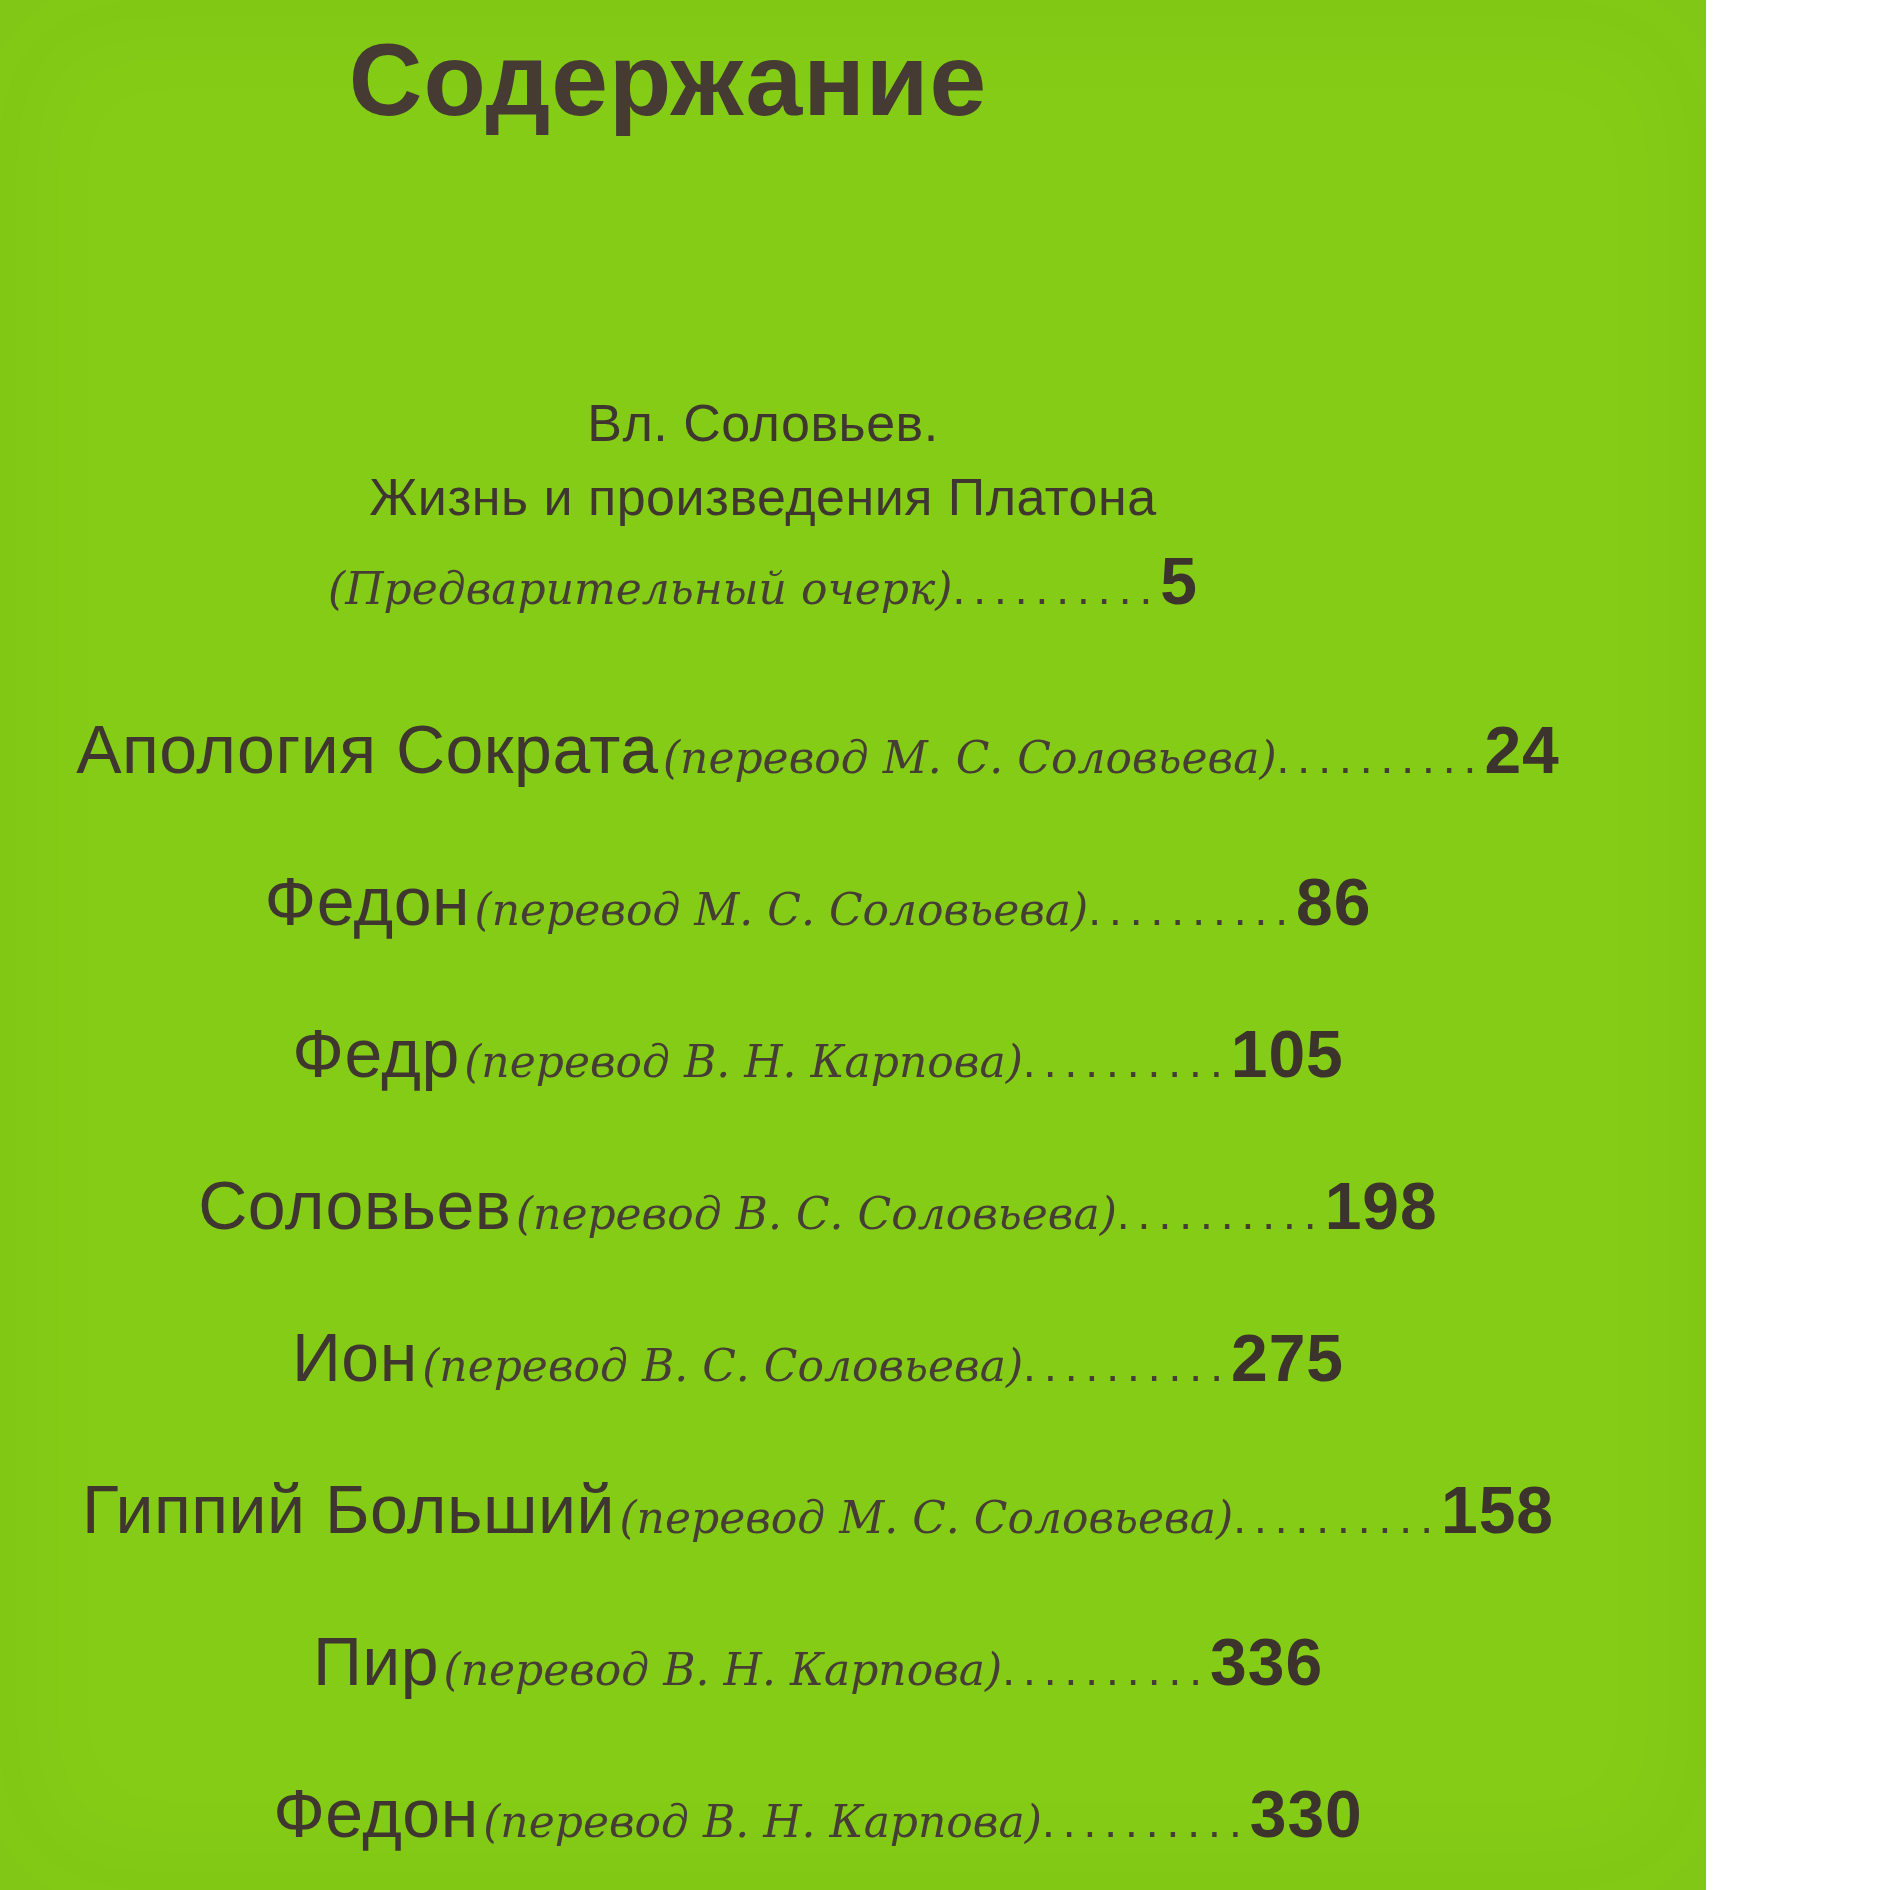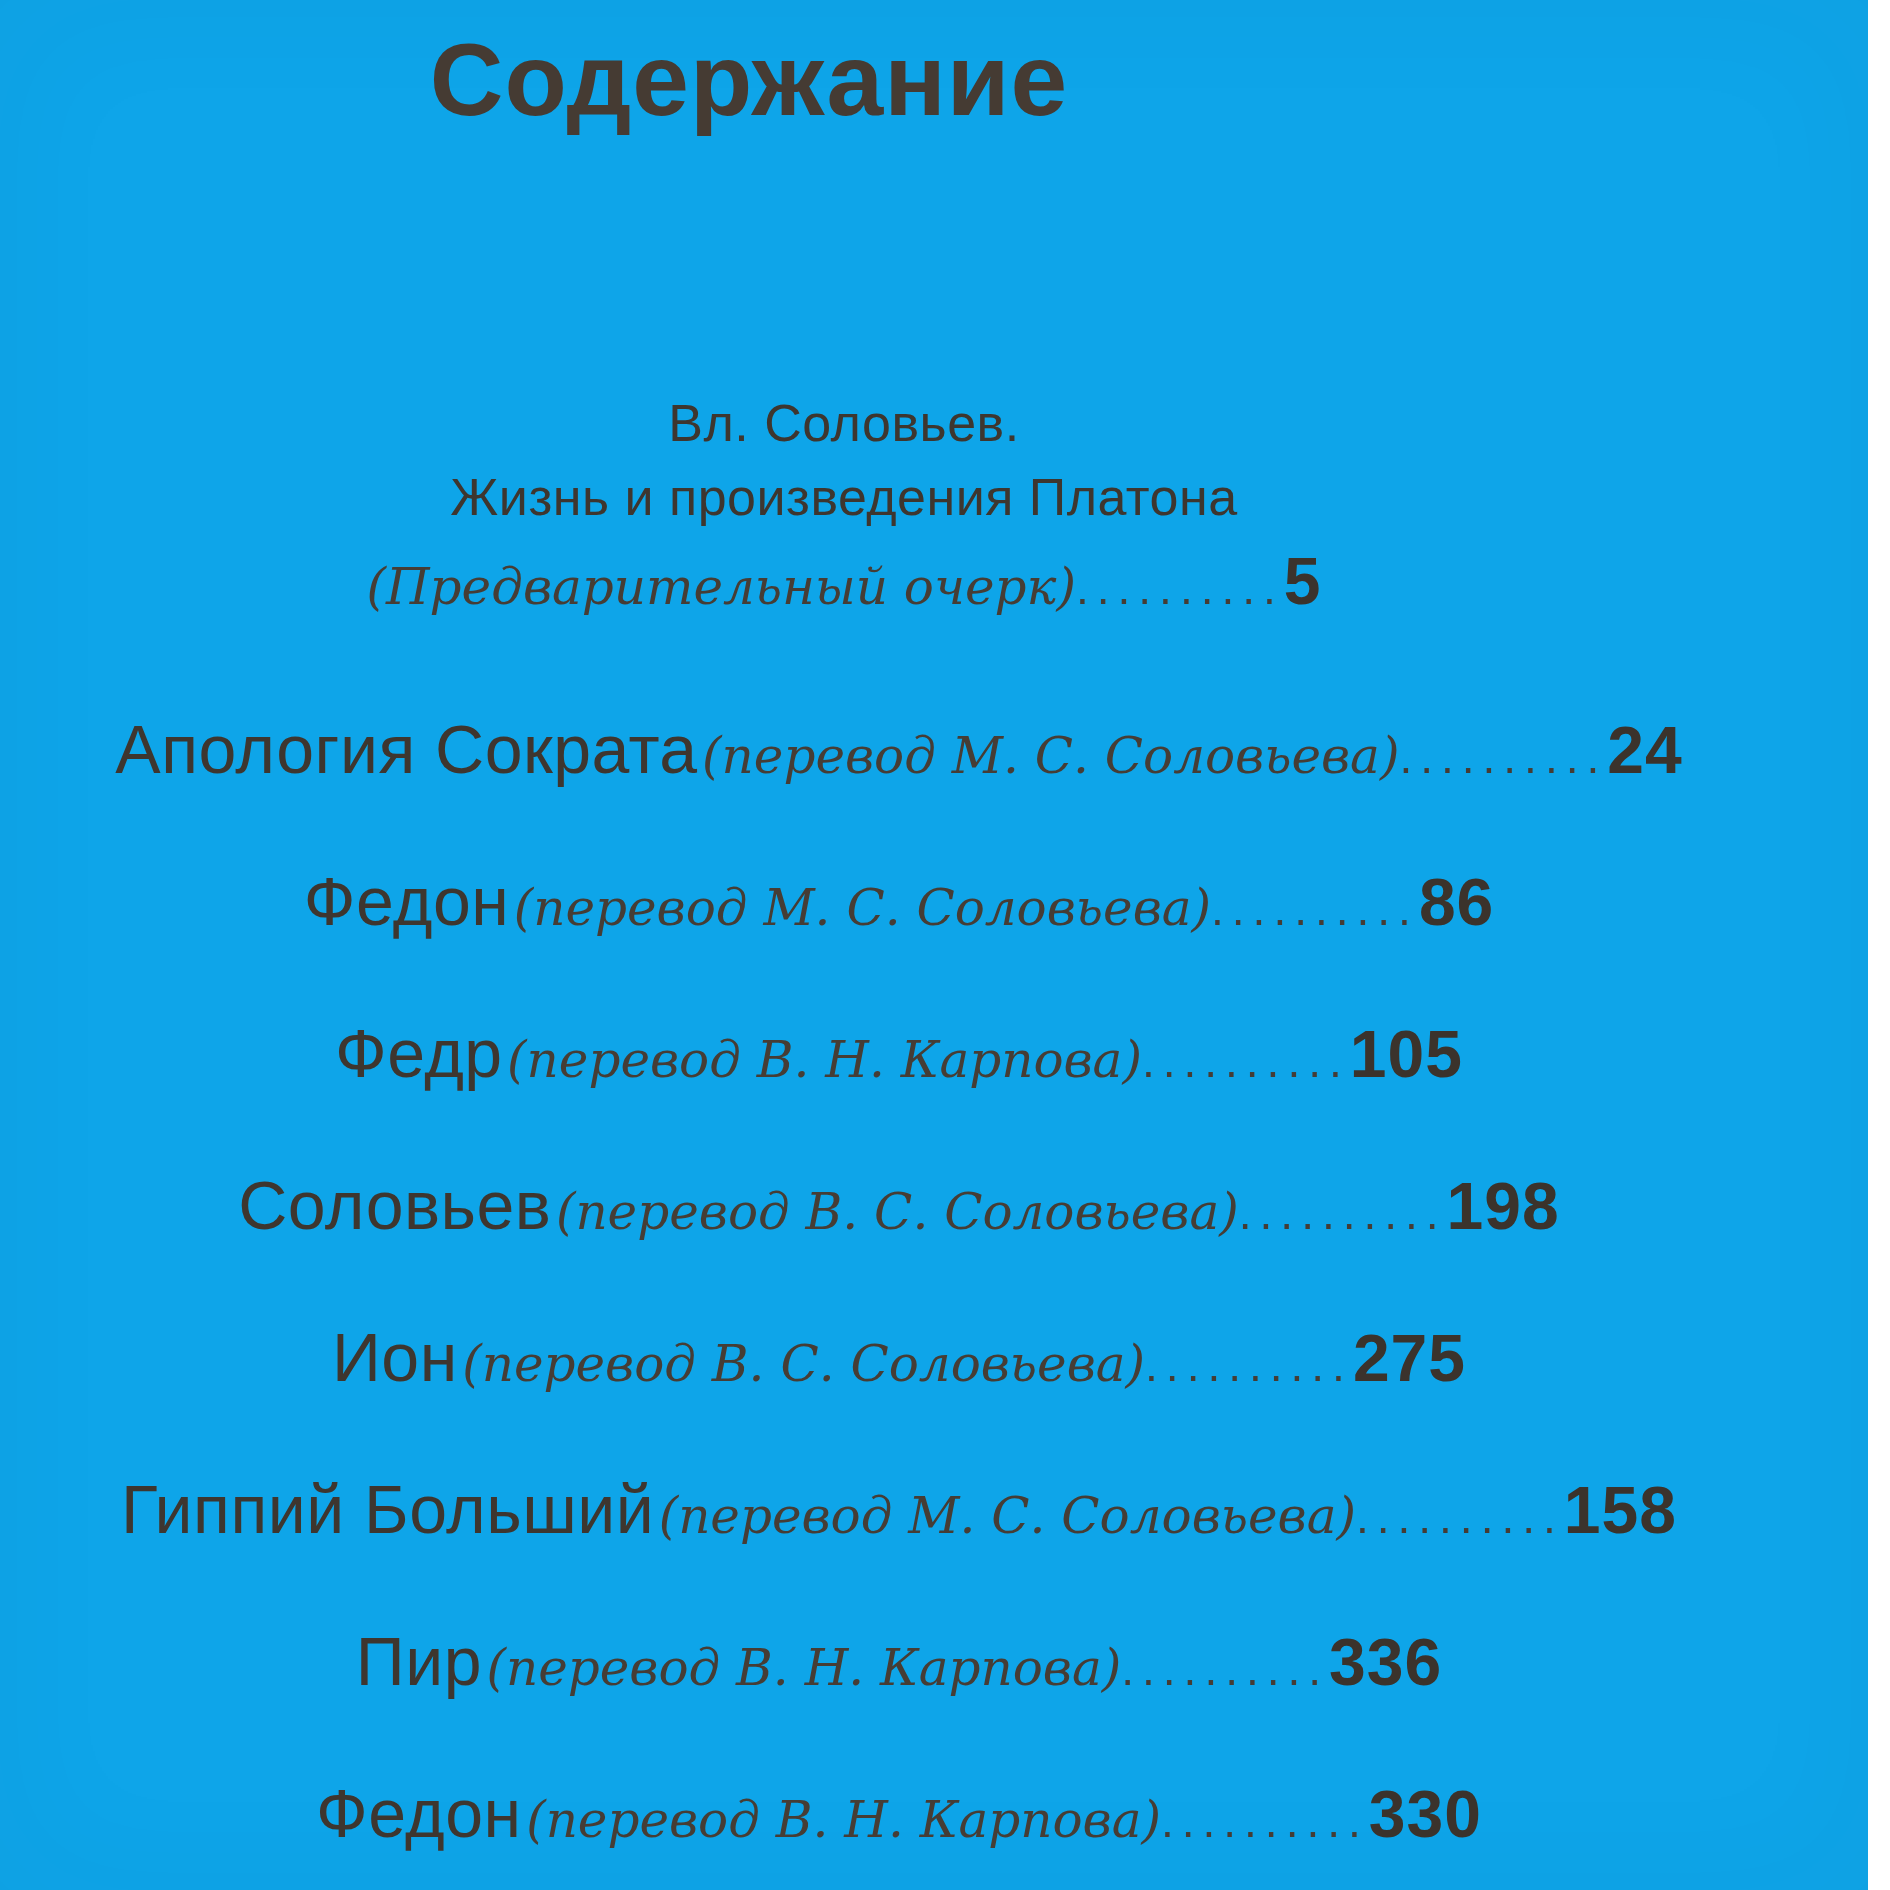--- a/index.html
+++ b/index.html
@@ -8,23 +8,23 @@
   }
   body {
     width: 1890px;
     height: 1890px;
     background: #ffffff;
     overflow: hidden;
     font-family: "Liberation Sans", sans-serif;
   }
   .page {
     position: relative;
-    width: 1868px;
+    width: 1706px;
     height: 1890px;
-    background: #0ea5e9;
+    background: #84cc16;
     box-shadow: inset 0 0 140px rgba(60,50,40,0.04);
     color: #3e362f;
   }
   .toc-title {
     position: relative;
     left: -185px;
     margin: 0;
     padding-top: 22px;
     text-align: center;
     font-size: 102px;
@@ -41,21 +41,21 @@
   }
   .header-line-sans {
     font-size: 52px;
     font-weight: 500;
     color: #3e362f;
     letter-spacing: 0.5px;
   }
   .italic-serif {
     font-family: "DejaVu Serif", serif;
     font-style: italic;
-    font-size: 50px;
+    font-size: 44px;
     color: #463d35;
   }
   .dots {
     font-family: "Liberation Sans", sans-serif;
     font-style: normal;
     font-size: 46px;
     letter-spacing: 8px;
     color: #453c34;
   }
   .page-num {

